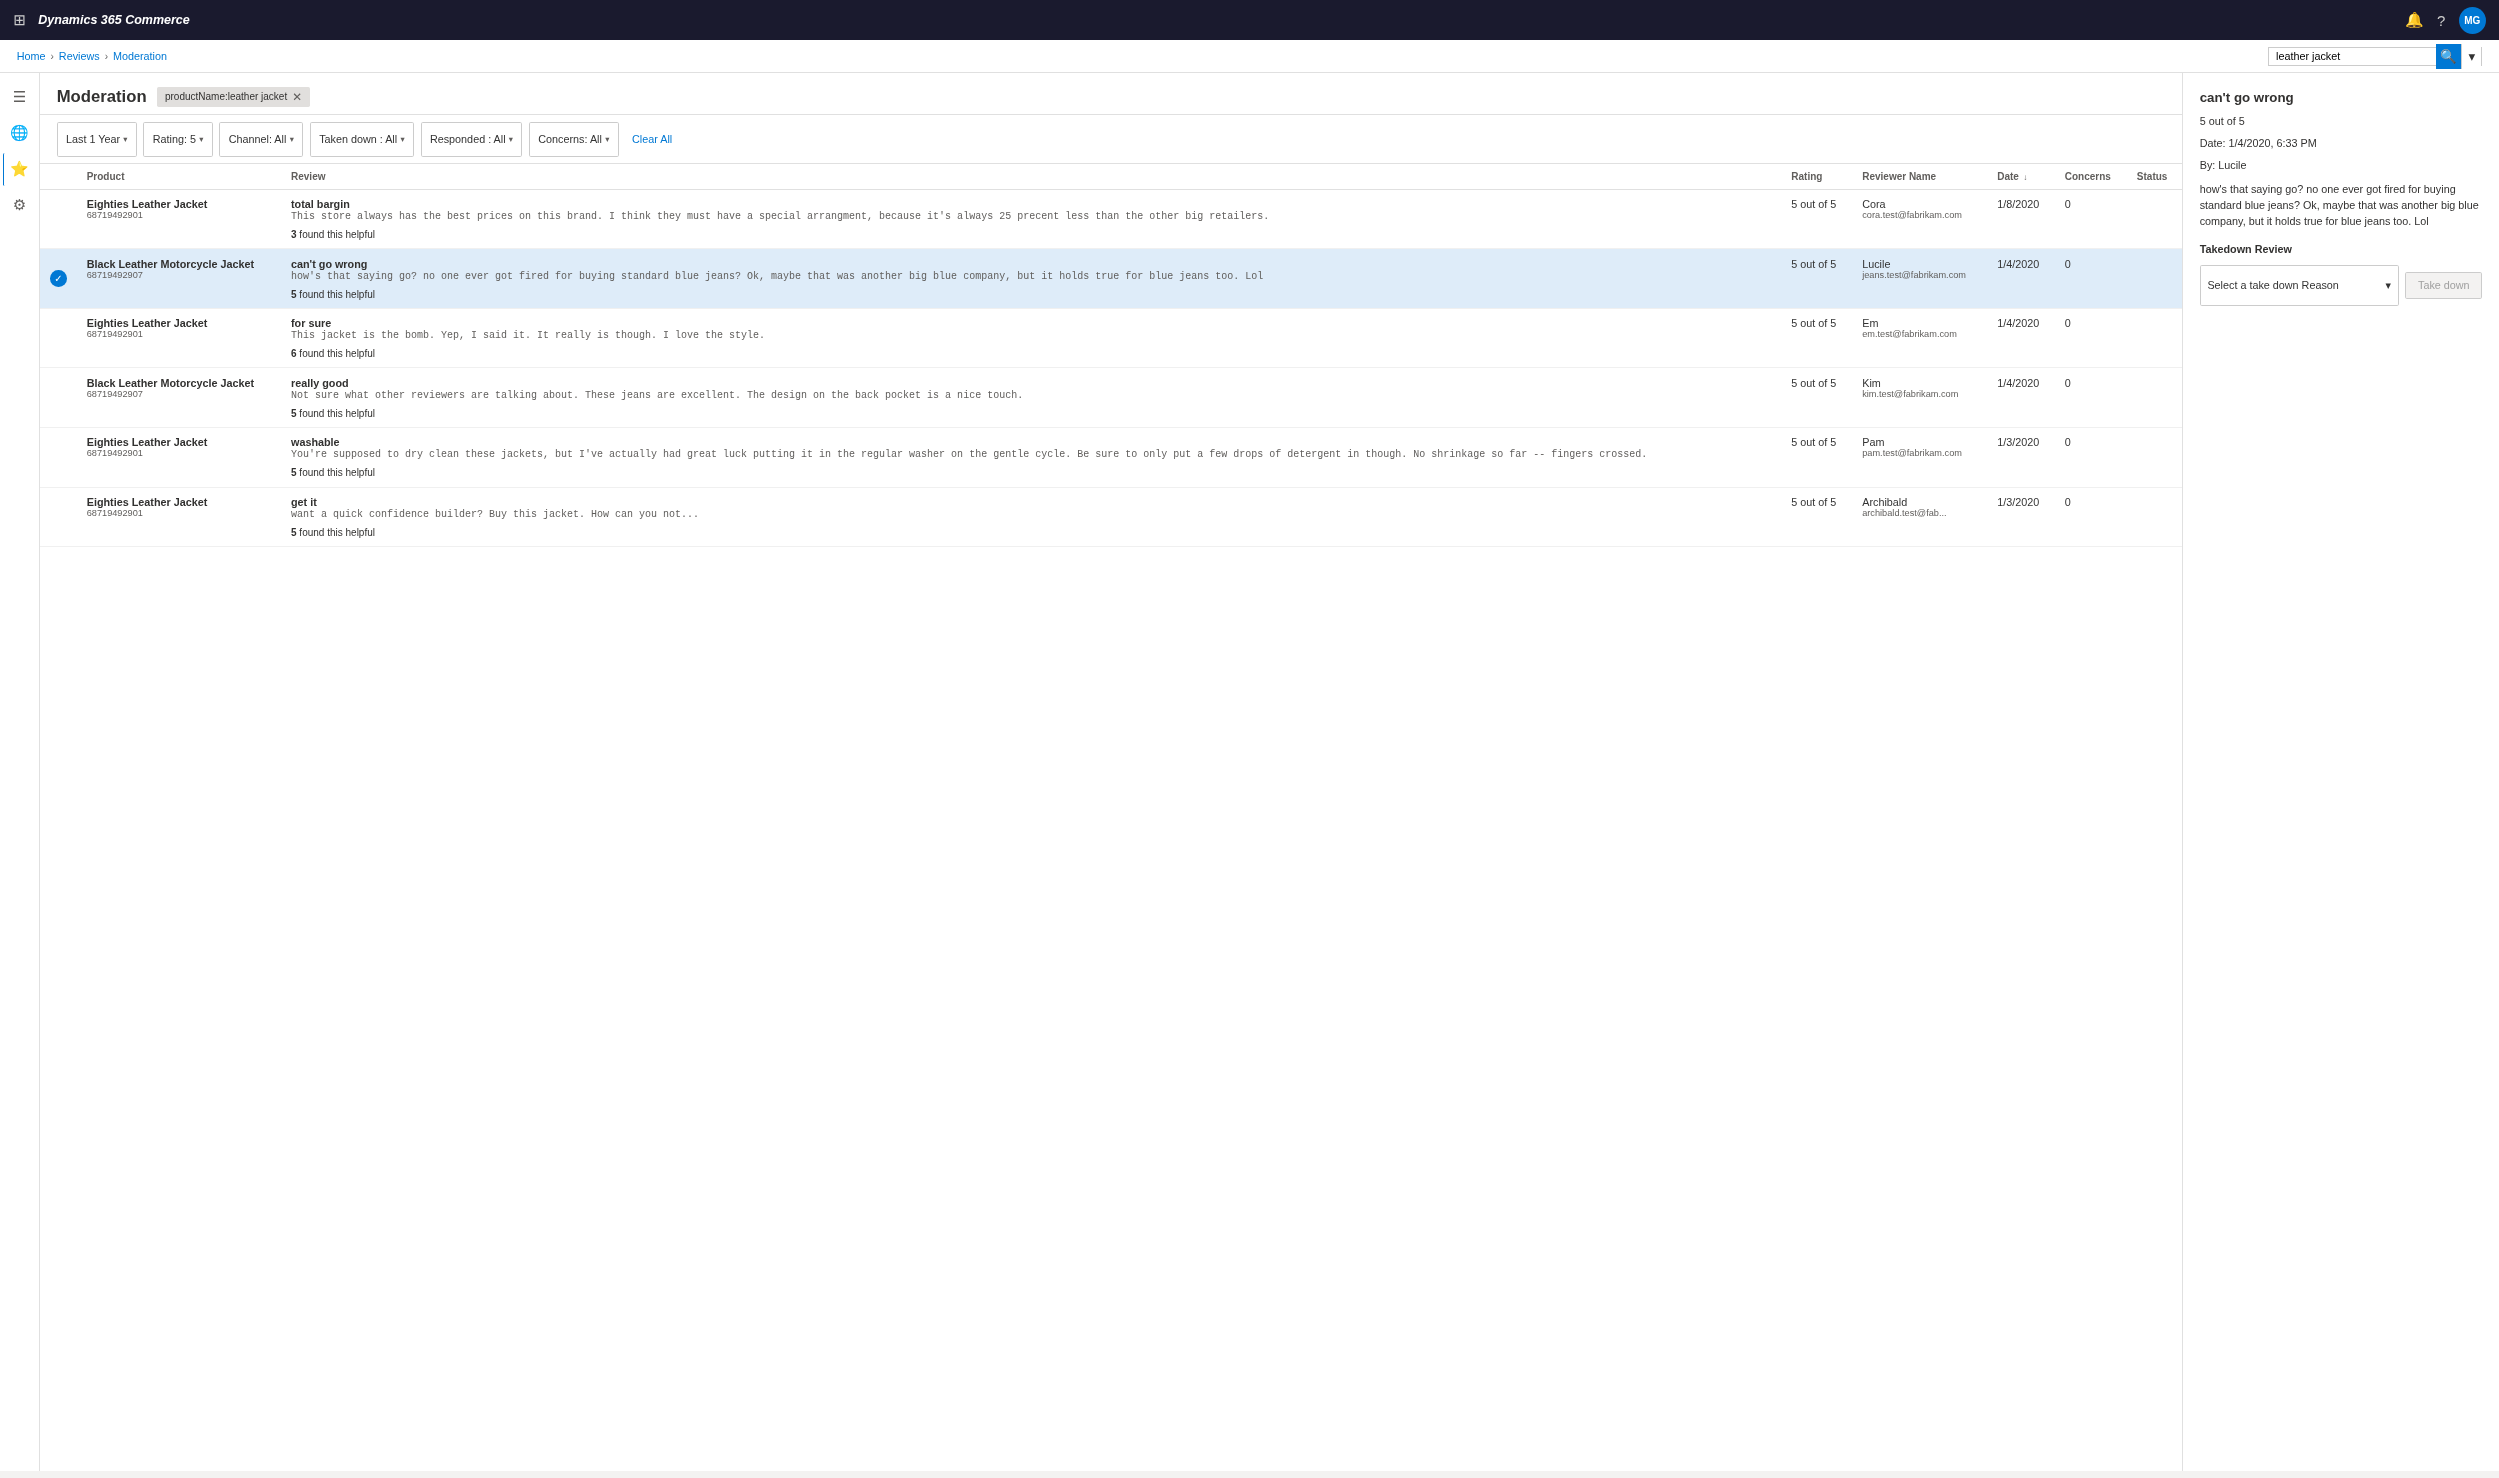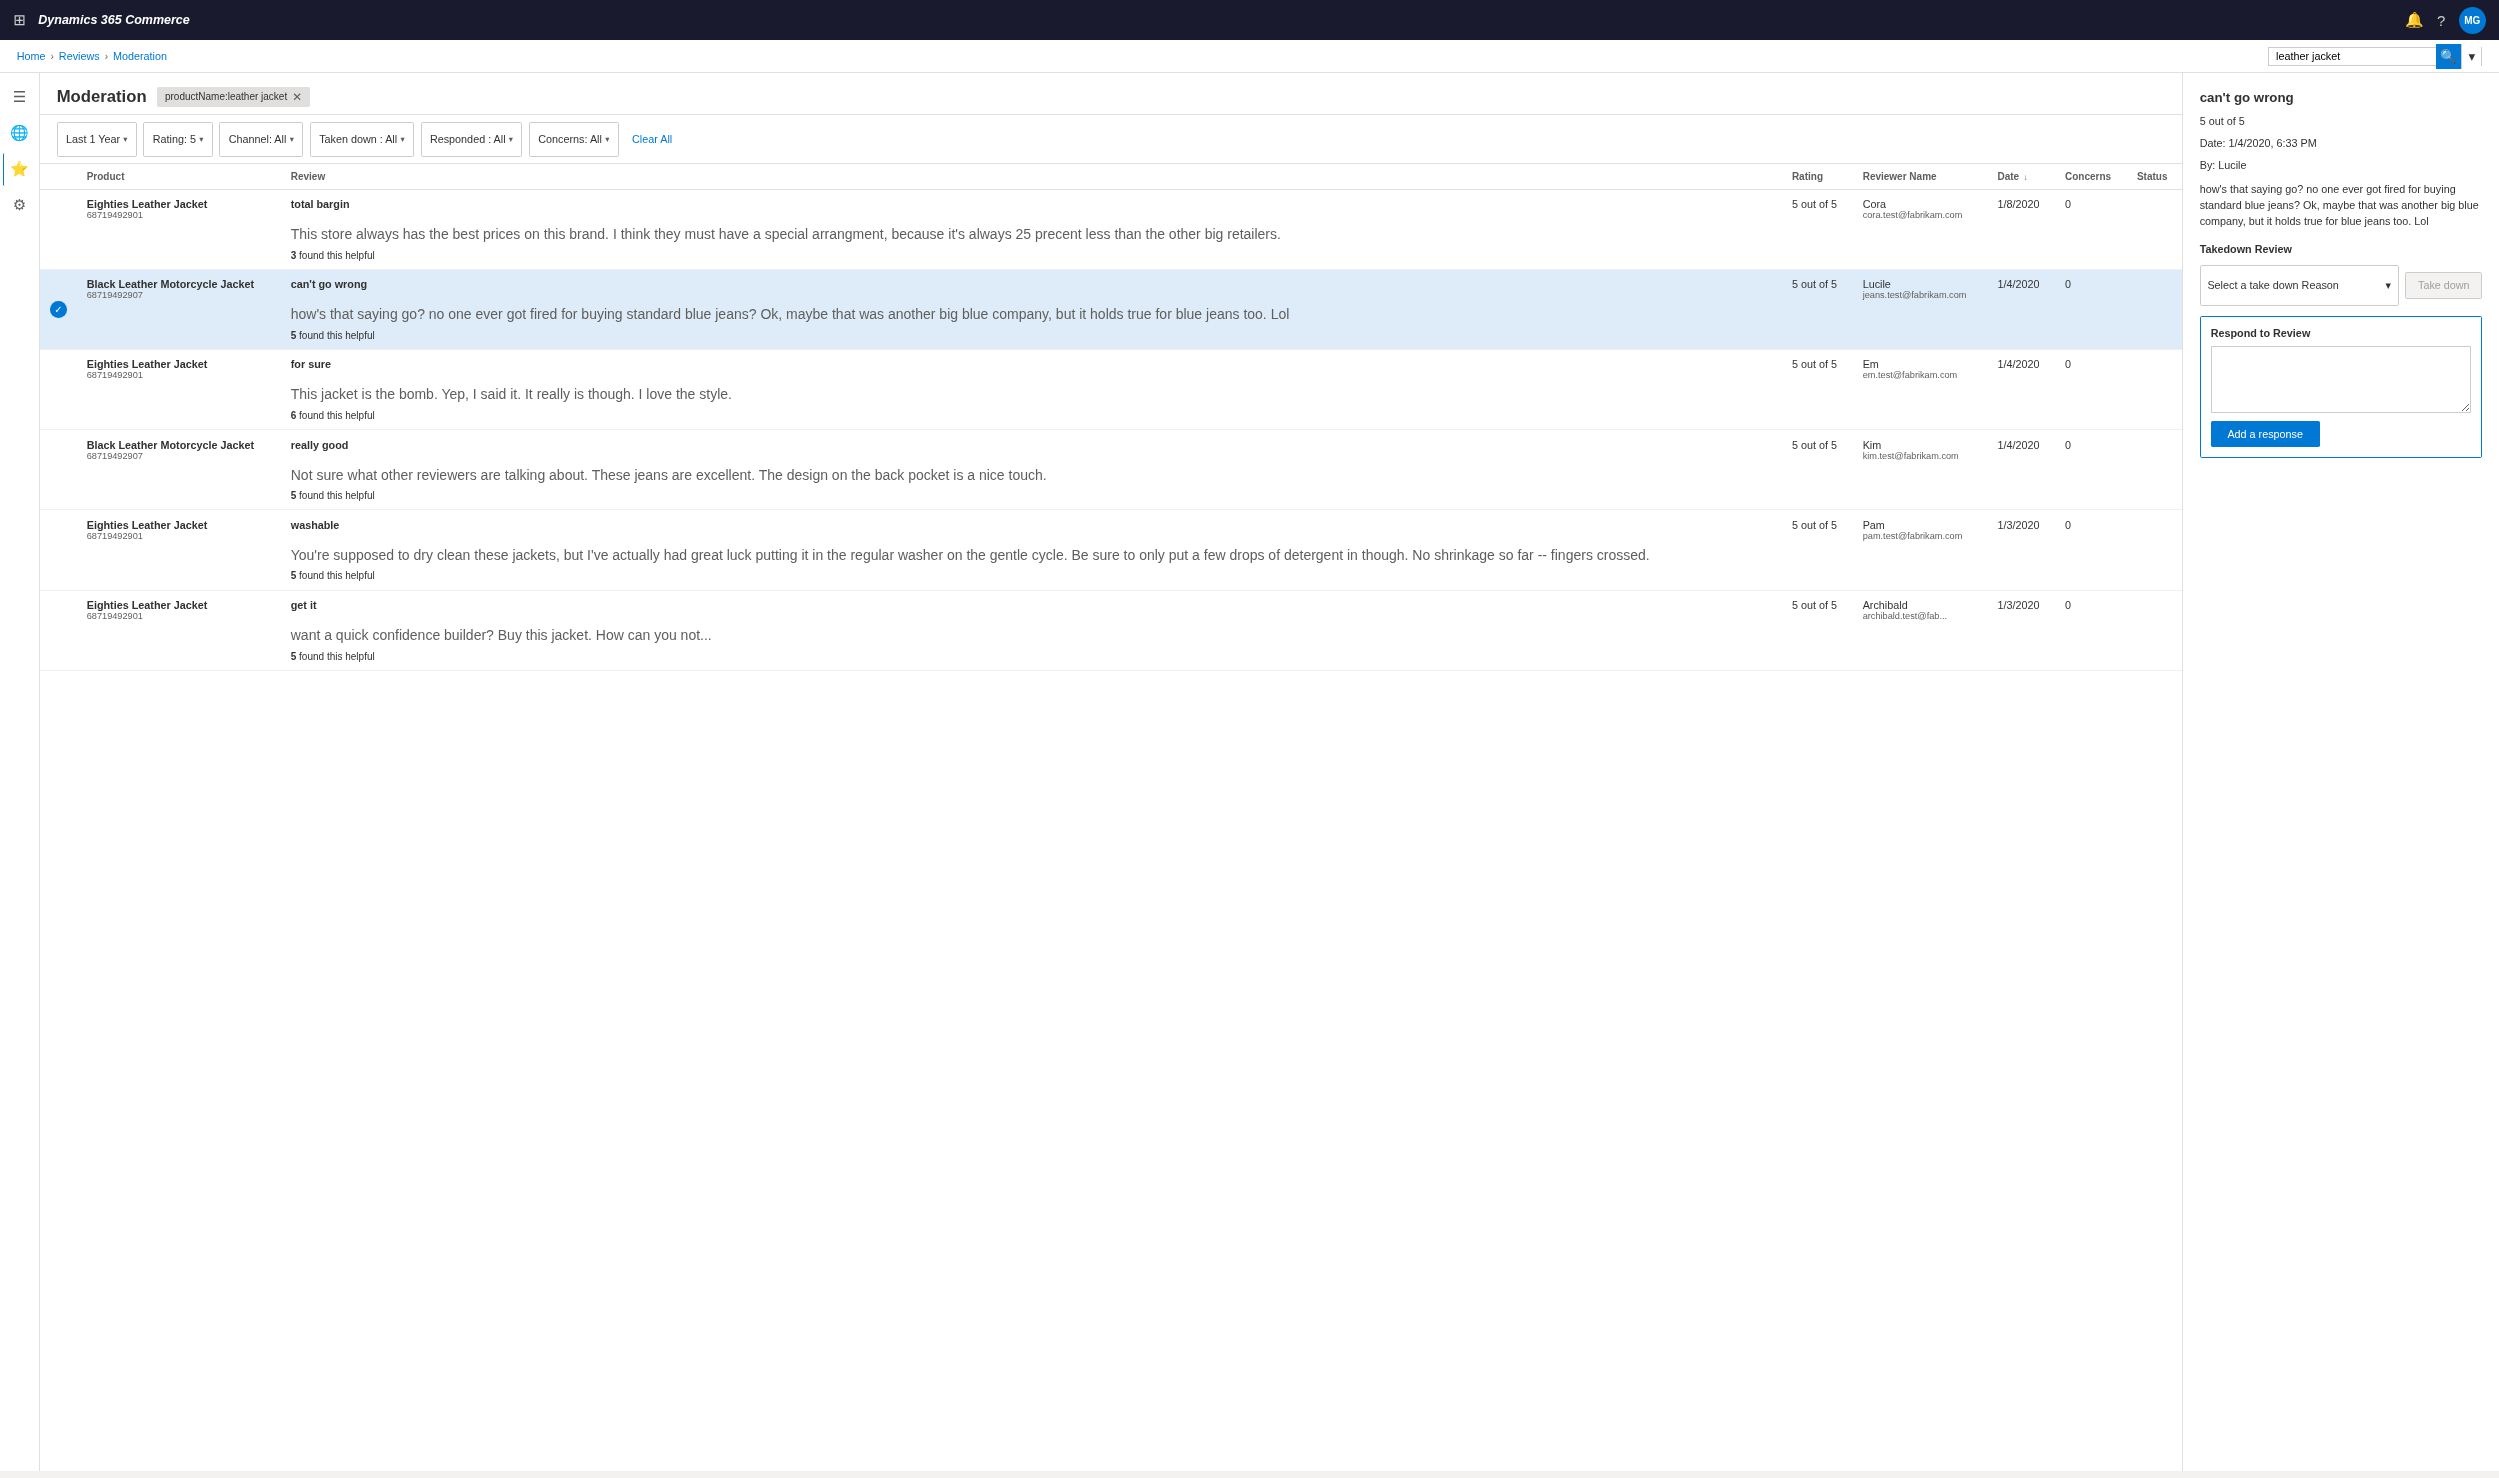--- a/index.html
+++ b/index.html
@@ -153,21 +153,21 @@
     }
     tbody tr.selected { background: #deecf9; }
     td {
       padding: 8.3px 10px;
       font-size: 10.8px;
       vertical-align: top;
     }
     .product-name { font-weight: 600; color: #323130; font-size: 10.8px; }
     .product-id { color: #605e5c; font-size: 9.2px; }
     .review-title { font-weight: 600; color: #323130; }
-    .review-body { color: #605e5c; font-size: 14px; line-height: 1.4; margin-top: 15px; }
+    .review-body { color: #605e5c; font-size: 10px; line-height: 1.4; margin-top: 0; font-family: Liberation Mono, monospace; }
     .helpful { font-weight: 600; color: #323130; font-size: 10px; margin-top: 5px; }
     .helpful span { font-weight: 400; }
     .row-checkbox {
       width: 16.7px; vertical-align: middle;
     }
     .checkmark {
       width: 16.7px; height: 16.7px; border-radius: 50%;
       background: #0078d4; display: flex; align-items: center; justify-content: center;
       color: #fff; font-size: 10px;
     }
@@ -468,21 +468,16 @@
 
     <div class="section-label">Takedown Review</div>
     <div class="takedown-row">
       <div class="takedown-select">
         <span>Select a take down Reason</span>
         <span>▾</span>
       </div>
       <button class="takedown-btn">Take down</button>
     </div>
 
-    <div class="respond-box">
-      <div class="respond-label">Respond to Review</div>
-      <textarea class="respond-textarea" style=""></textarea>
-      <button class="add-response-btn">Add a response</button>
-    </div>
   </div>
 
 </div>
 
 
 </body></html>

